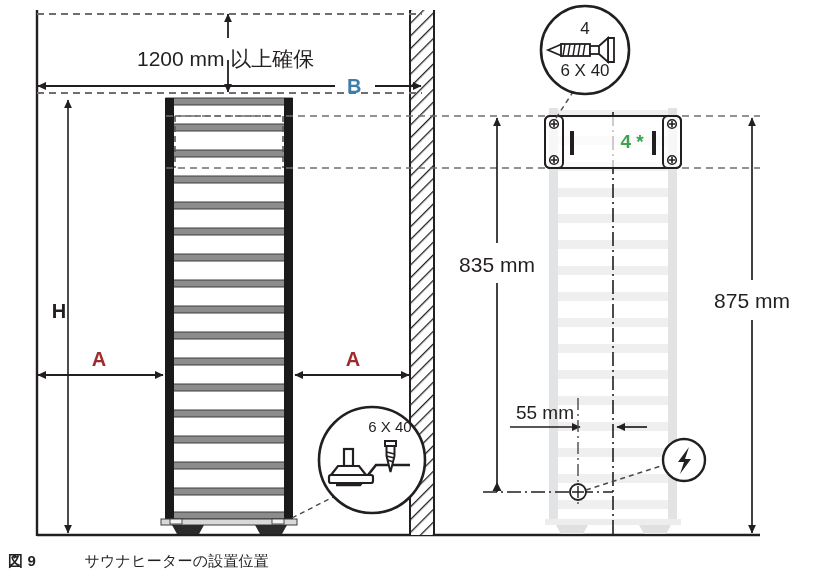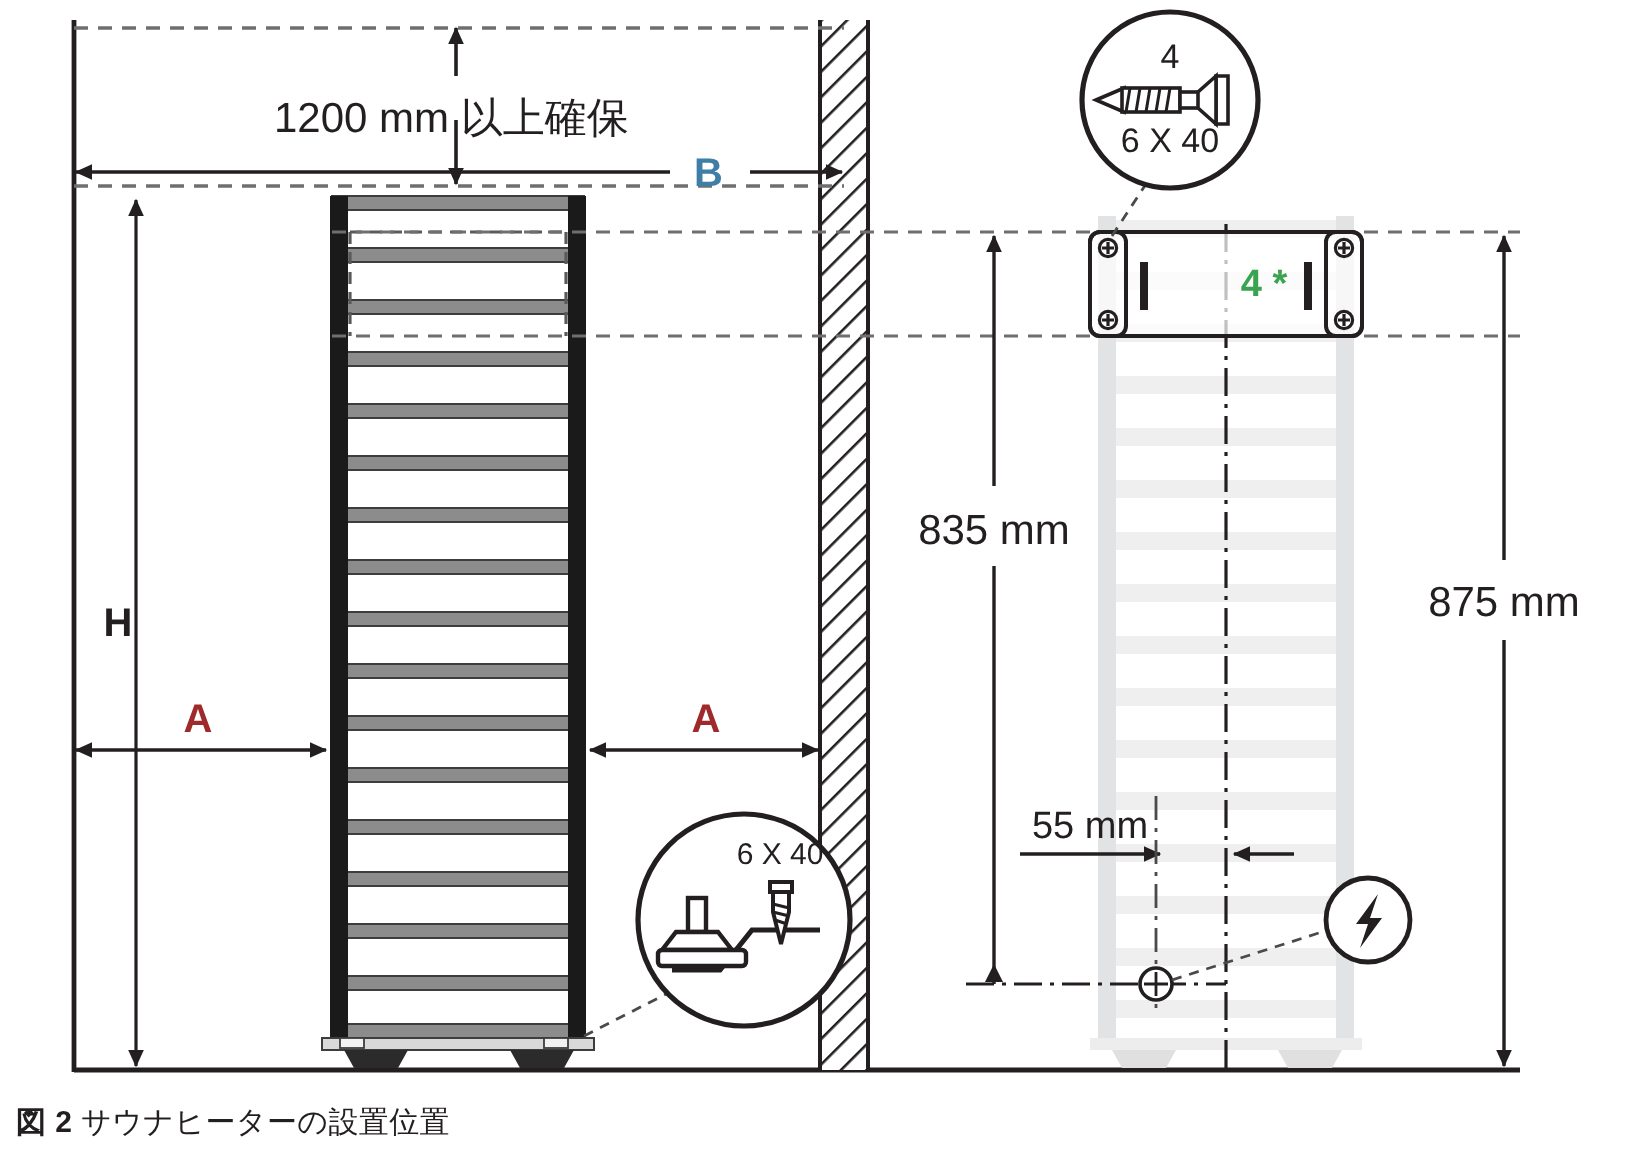--- a/index.html
+++ b/index.html
@@ -9,21 +9,21 @@
     color:#231f20;
     overflow:hidden;
   }
   #stage{position:relative;width:813px;height:582px;}
   #fig{position:absolute;left:0;top:0;}
   .cap{
     position:absolute;left:8px;top:552px;
     font-size:15px;letter-spacing:.2px;white-space:nowrap;
   }
   .cap .num{font-weight:bold;}
-  .cap .txt{font-weight:normal;}
+  .cap .txt{font-weight:normal;margin-left:44px;}
   svg text{font-family:"Liberation Sans","DejaVu Sans",sans-serif;}
 </style>
 </head>
 <body>
 
 <div id="stage">
 
   <svg id="fig" width="813" height="546" viewBox="0 0 813 546">
 
     <defs>
@@ -242,17 +242,17 @@
 
     <g>
       <line x1="586" y1="490" x2="664" y2="465" stroke="#4a4a4a" stroke-width="1.4" stroke-dasharray="5 4"></line>
       <circle cx="684" cy="460" r="21" fill="#ffffff" stroke="#231f20" stroke-width="2.4"></circle>
       <path d="M689,447 l-11,15 h6 l-4,12 l11,-15 h-6 z" fill="#231f20"></path>
     </g>
 
   </svg>
 
   <div class="cap">
-    <span class="num">図 2</span>
+    <span class="num">図 9</span>
     <span class="txt">サウナヒーターの設置位置</span>
   </div>
 
 </div>
 
 </body></html>

